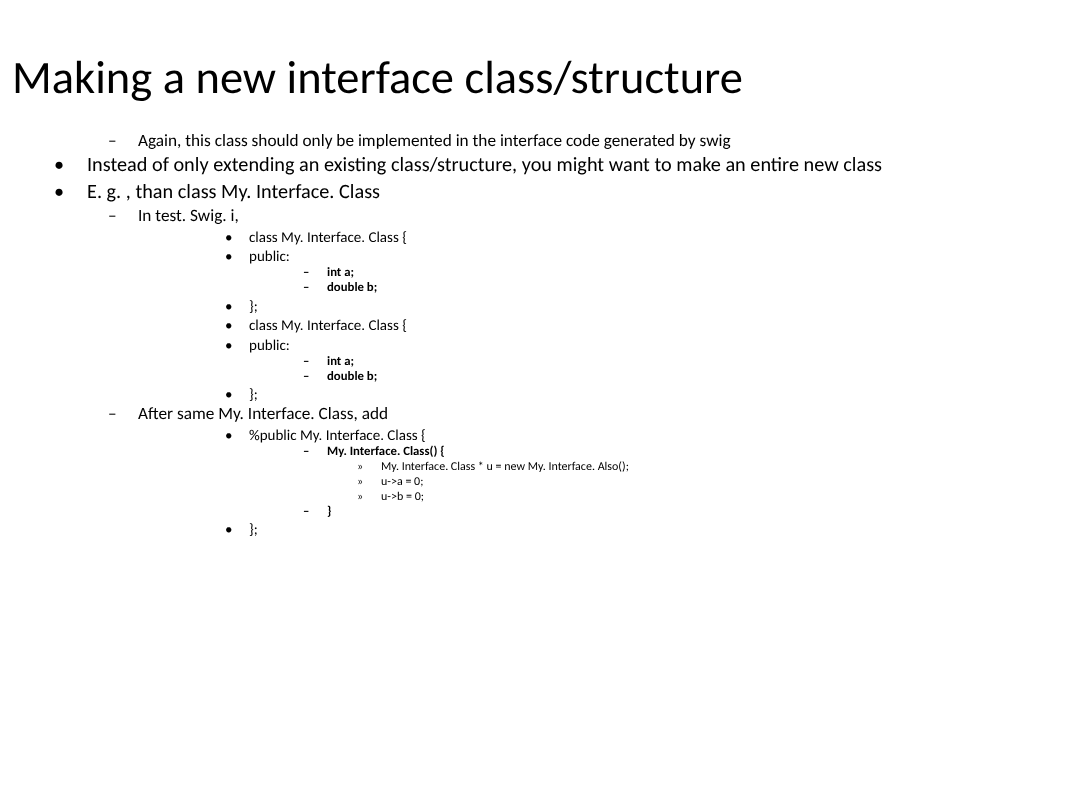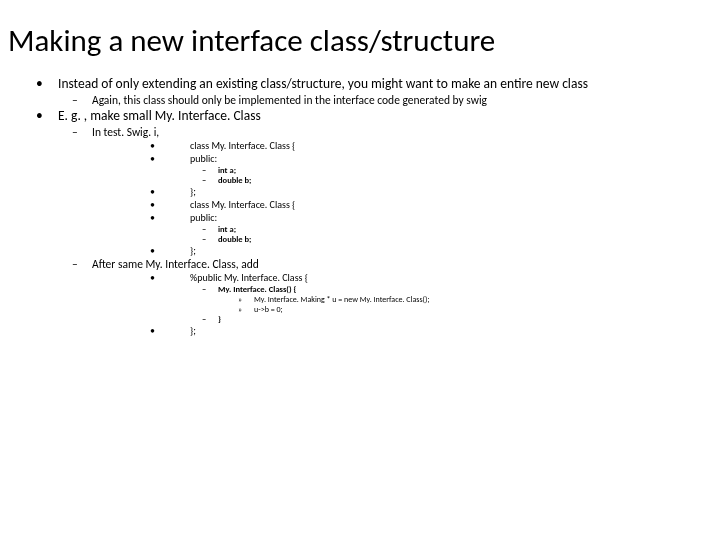--- a/index.html
+++ b/index.html
@@ -3,64 +3,64 @@
 <meta charset="utf-8">
 <style>
   html,body{margin:0;padding:0;}
   body{
     width:720px;height:540px;
     background:#ffffff;
     font-family:"Calibri","Segoe UI",Arial,sans-serif;
     color:#000;
     overflow:hidden;
   }
-  .slide{padding:18px 8px 8px 6px;}
+  .slide{padding:6px 8px 8px 6px;margin-top:24px;}
   .title{
     font-size:31px;
     font-weight:400;
     letter-spacing:0px;
     margin:6px 0 18px 2px;
     line-height:1.05;
   }
   .row{display:flex;}
   .mcol{flex:0 0 auto;text-align:left;}
   .tcol{flex:1 1 auto;}
   .l0{margin-left:34px;font-size:13.5px;margin-bottom:1px;}
   .l0 .mcol{width:22px;margin-left:-4px;}
   .l1{margin-left:66px;font-size:11.5px;margin-bottom:0px;}
   .l1 .mcol{width:20px;}
-  .l3{margin-left:144px;font-size:10px;margin-bottom:0px;gap:24px;}
+  .l3{margin-left:144px;font-size:10px;margin-bottom:0px;}
   .l3 .mcol{width:16px;}
   .l4{margin-left:196px;font-size:8.5px;margin-bottom:0px;font-weight:bold;}
   .l4 .mcol{width:16px;}
   .l5{margin-left:232px;font-size:8px;margin-bottom:0px;}
   .l5 .mcol{width:16px;}
   .dot::before{content:"•";}
   .dash::before{content:"–";}
   .raquo::before{content:"»";}
 </style>
 </head>
 <body>
 
 <div class="slide">
 
   <div class="title">Making a new interface class/structure</div>
 
+  <div class="row l1">
+    <div class="mcol dash"></div>
+    <div class="tcol">Again, this class should only be implemented in the interface code generated by swig</div>
+  </div>
   <div class="row l0">
     <div class="mcol dot"></div>
     <div class="tcol">Instead of only extending an existing class/structure, you might want to make an entire new class</div>
   </div>
-  <div class="row l1">
-    <div class="mcol dash"></div>
-    <div class="tcol">Again, this class should only be implemented in the interface code generated by swig</div>
-  </div>
 
   <div class="row l0">
     <div class="mcol dot"></div>
-    <div class="tcol">E. g. , make small My. Interface. Class</div>
+    <div class="tcol">E. g. , than class My. Interface. Class</div>
   </div>
   <div class="row l1">
     <div class="mcol dash"></div>
     <div class="tcol">In test. Swig. i,</div>
   </div>
 
   <div class="row l3">
     <div class="mcol dot"></div>
     <div class="tcol">class My. Interface. Class {</div>
   </div>
@@ -111,21 +111,25 @@
   <div class="row l3">
     <div class="mcol dot"></div>
     <div class="tcol">%public My. Interface. Class {</div>
   </div>
   <div class="row l4">
     <div class="mcol dash"></div>
     <div class="tcol">My. Interface. Class() {</div>
   </div>
   <div class="row l5">
     <div class="mcol raquo"></div>
-    <div class="tcol">My. Interface. Making * u = new My. Interface. Class();</div>
+    <div class="tcol">My. Interface. Class * u = new My. Interface. Also();</div>
+  </div>
+  <div class="row l5">
+    <div class="mcol raquo"></div>
+    <div class="tcol">u-&gt;a = 0;</div>
   </div>
   <div class="row l5">
     <div class="mcol raquo"></div>
     <div class="tcol">u-&gt;b = 0;</div>
   </div>
   <div class="row l4">
     <div class="mcol dash"></div>
     <div class="tcol">}</div>
   </div>
   <div class="row l3">

